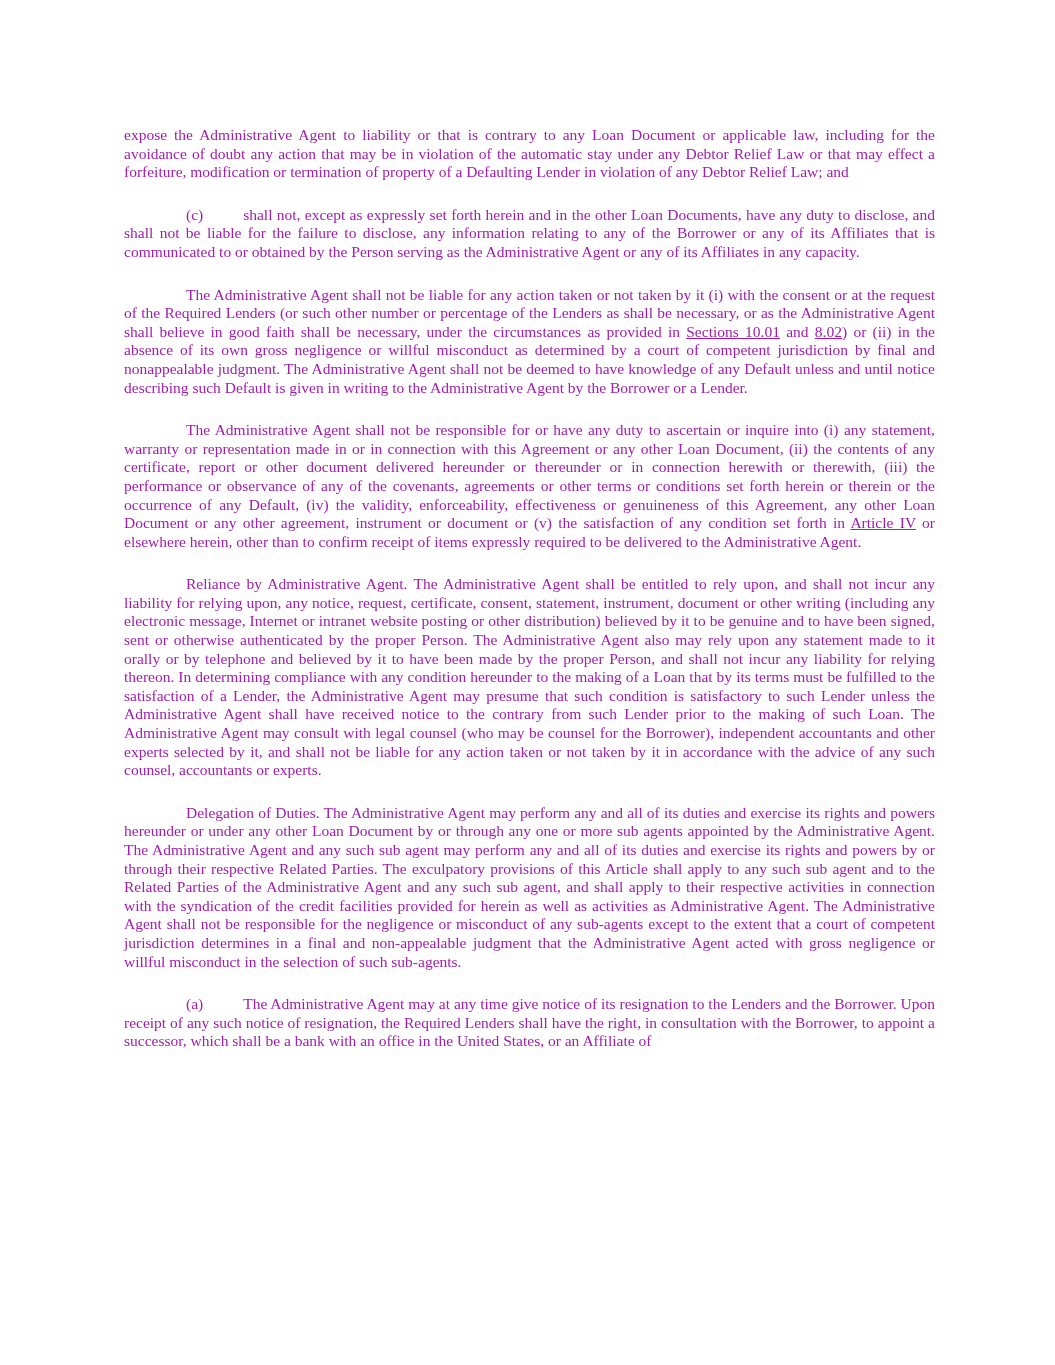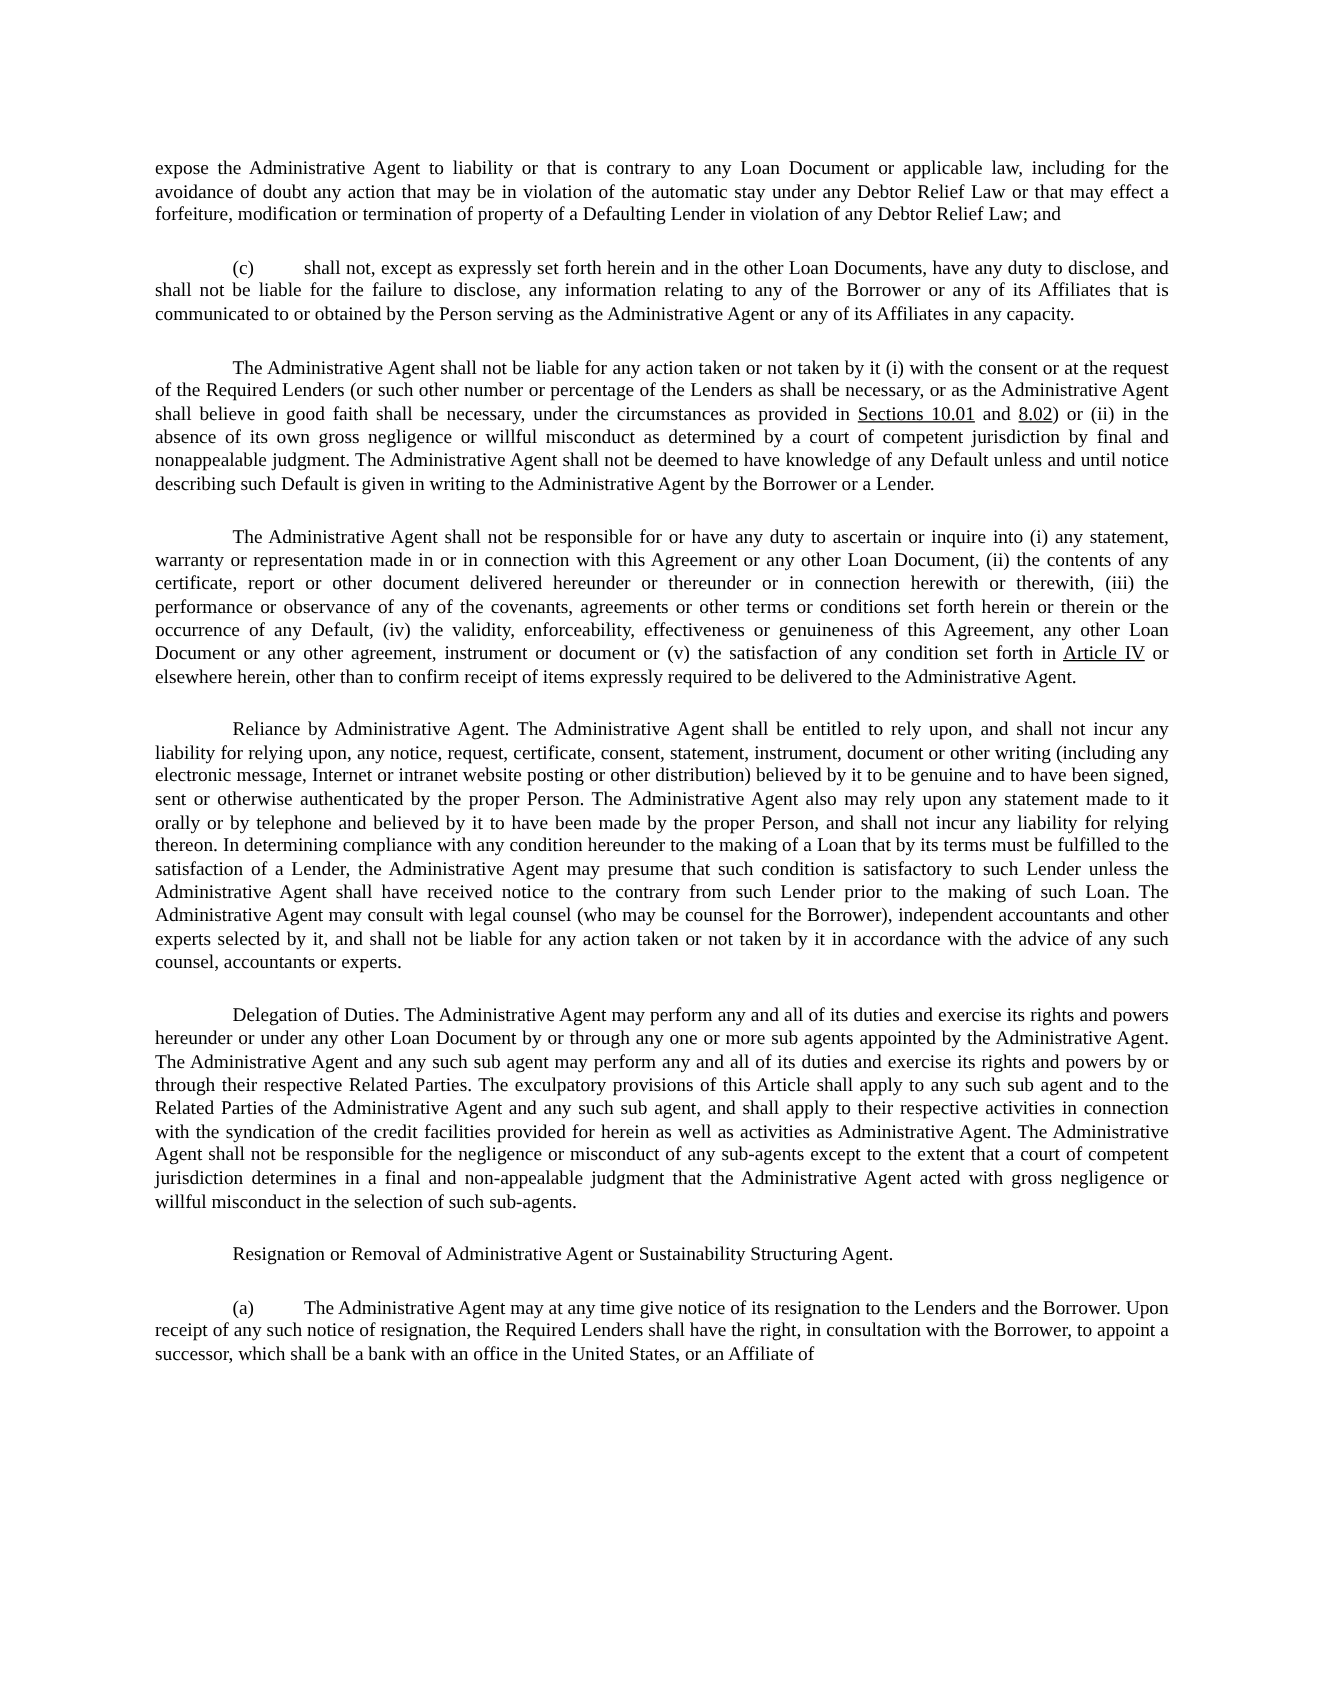--- a/index.html
+++ b/index.html
@@ -6,21 +6,21 @@
     margin: 0;
     padding: 0;
     background: #ffffff;
   }
   .page {
     position: relative;
     width: 1055px;
     height: 1365px;
     background: #ffffff;
     font-family: "Liberation Serif", serif;
-    color: #000000;
+    color: #a21caf;
     overflow: hidden;
   }
   .content {
     position: absolute;
     left: 124px;
     top: 126px;
     width: 811px;
   }
   .para {
     margin: 0 0 24px 0;
@@ -63,20 +63,19 @@
     <p class="para"><span>(c)</span><span class="tab"></span><span>shall not, except as expressly set forth herein and in the other Loan Documents, have any duty to disclose, and shall not be liable for the failure to disclose, any information relating to any of the Borrower or any of its Affiliates that is communicated to or obtained by the Person serving as the Administrative Agent or any of its Affiliates in any capacity.</span></p>
 
     <p class="para"><span>The Administrative Agent shall not be liable for any action taken or not taken by it (i) with the consent or at the request of the Required Lenders (or such other number or percentage of the Lenders as shall be necessary, or as the Administrative Agent shall believe in good faith shall be necessary, under the circumstances as provided in </span><span class="uline">Sections 10.01</span><span> and </span><span class="uline">8.02</span><span>) or (ii) in the absence of its own gross negligence or willful misconduct as determined by a court of competent jurisdiction by final and nonappealable judgment.  The Administrative Agent shall not be deemed to have knowledge of any Default unless and until notice describing such Default is given in writing to the Administrative Agent by the Borrower or a Lender.</span></p>
 
     <p class="para"><span>The Administrative Agent shall not be responsible for or have any duty to ascertain or inquire into (i) any statement, warranty or representation made in or in connection with this Agreement or any other Loan Document, (ii) the contents of any certificate, report or other document delivered hereunder or thereunder or in connection herewith or therewith, (iii) the performance or observance of any of the covenants, agreements or other terms or conditions set forth herein or therein or the occurrence of any Default, (iv) the validity, enforceability, effectiveness or genuineness of this Agreement, any other Loan Document or any other agreement, instrument or document or (v) the satisfaction of any condition set forth in </span><span class="uline">Article IV</span><span> or elsewhere herein, other than to confirm receipt of items expressly required to be delivered to the Administrative Agent.</span></p>
 
     <p class="para"><span class="bold">Reliance by Administrative Agent.</span><span>  The Administrative Agent shall be entitled to rely upon, and shall not incur any liability for relying upon, any notice, request, certificate, consent, statement, instrument, document or other writing (including any electronic message, Internet or intranet website posting or other distribution) believed by it to be genuine and to have been signed, sent or otherwise authenticated by the proper Person.  The Administrative Agent also may rely upon any statement made to it orally or by telephone and believed by it to have been made by the proper Person, and shall not incur any liability for relying thereon.  In determining compliance with any condition hereunder to the making of a Loan that by its terms must be fulfilled to the satisfaction of a Lender, the Administrative Agent may presume that such condition is satisfactory to such Lender unless the Administrative Agent shall have received notice to the contrary from such Lender prior to the making of such Loan.  The Administrative Agent may consult with legal counsel (who may be counsel for the Borrower), independent accountants and other experts selected by it, and shall not be liable for any action taken or not taken by it in accordance with the advice of any such counsel, accountants or experts.</span></p>
 
     <p class="para"><span class="bold">Delegation of Duties.</span><span>  The Administrative Agent may perform any and all of its duties and exercise its rights and powers hereunder or under any other Loan Document by or through any one or more sub agents appointed by the Administrative Agent.  The Administrative Agent and any such sub agent may perform any and all of its duties and exercise its rights and powers by or through their respective Related Parties.  The exculpatory provisions of this Article shall apply to any such sub agent and to the Related Parties of the Administrative Agent and any such sub agent, and shall apply to their respective activities in connection with the syndication of the credit facilities provided for herein as well as activities as Administrative Agent.  The Administrative Agent shall not be responsible for the negligence or misconduct of any sub-agents except to the extent that a court of competent jurisdiction determines in a final and non-appealable judgment that the Administrative Agent acted with gross negligence or willful misconduct in the selection of such sub-agents.</span></p>
 
-    <p class="para"><span class="bold">Resignation or Removal of Administrative Agent or Sustainability Structuring Agent.</span></p>
 
     <p class="para"><span>(a)</span><span class="tab"></span><span>The Administrative Agent may at any time give notice of its resignation to the Lenders and the Borrower.  Upon receipt of any such notice of resignation, the Required Lenders shall have the right, in consultation with the Borrower, to appoint a successor, which shall be a bank with an office in the United States, or an Affiliate of</span></p>
 
   </div>
 
   <div class="footer">64</div>
 </div>
 
 </body></html>

